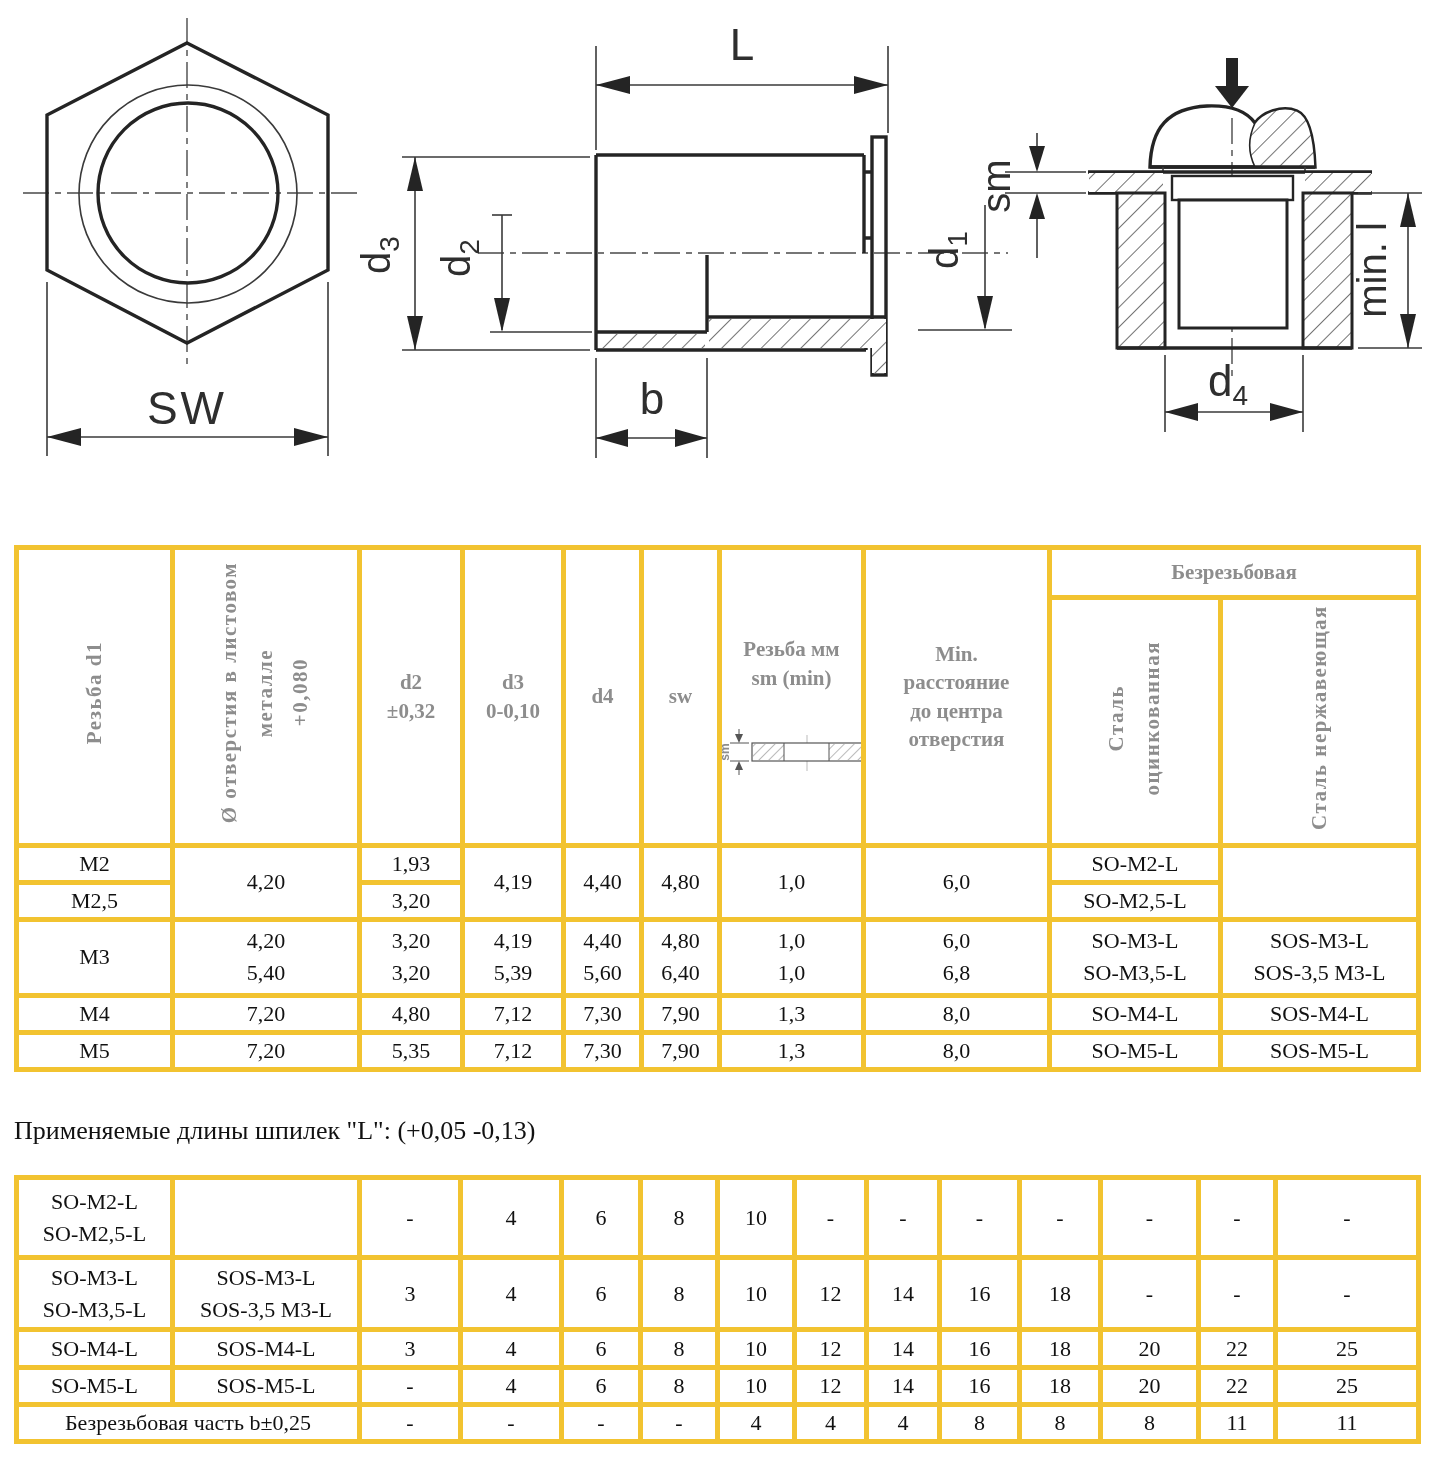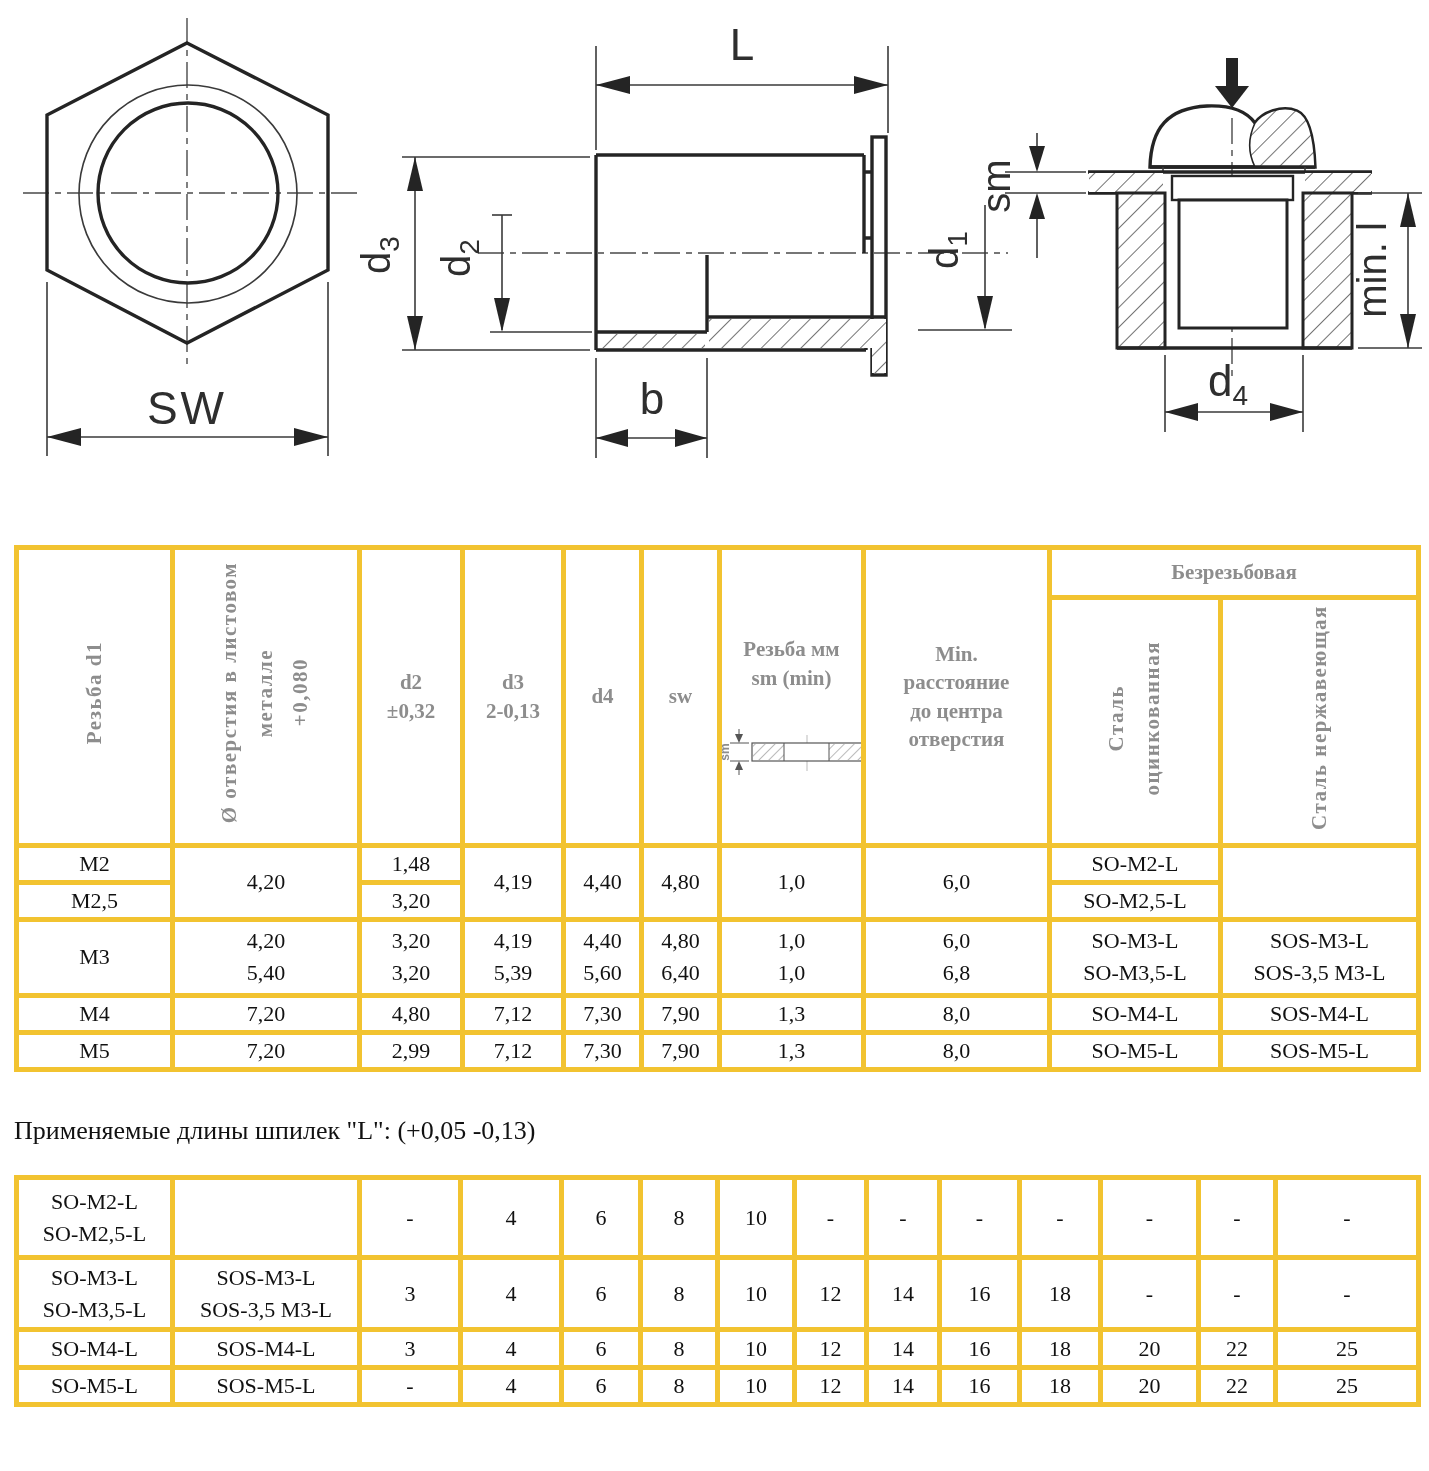--- a/index.html
+++ b/index.html
@@ -174,21 +174,21 @@
   </colgroup>
   <tbody>
       <tr style="height:50px">
     <th rowspan="2"><span class="vtext">Резьба d1</span></th>
     <th rowspan="2"><span class="vtext">Ø отверстия в листовом
 металле
 +0,080</span></th>
     <th rowspan="2">d2
 ±0,32</th>
     <th rowspan="2">d3
-2-0,13</th>
+0-0,10</th>
     <th rowspan="2">d4</th>
     <th rowspan="2">sw</th>
     <th rowspan="2">
       <div>Резьба мм
 sm (min)</div>
       <svg class="smdiag" width="150" height="52" viewBox="0 0 150 52">
         <line x1="85" y1="8" x2="85" y2="44" stroke="#aaa" stroke-width="0.8"></line>
         <rect x="30" y="16" width="112" height="18" fill="#fff" stroke="#555" stroke-width="1.2"></rect>
         <rect x="31" y="17" width="31" height="16" fill="url(#h2)"></rect>
         <rect x="107" y="17" width="34" height="16" fill="url(#h2)"></rect>
@@ -210,21 +210,21 @@
     <th colspan="2">Безрезьбовая</th>
   </tr>
   <tr style="height:248px">
     <th><span class="vtext">Сталь
 оцинкованная</span></th>
     <th><span class="vtext">Сталь нержавеющая</span></th>
   </tr>
   <tr style="height:32px">
     <td>M2</td>
     <td rowspan="2">4,20</td>
-    <td>1,48</td>
+    <td>1,93</td>
     <td rowspan="2">4,19</td>
     <td rowspan="2">4,40</td>
     <td rowspan="2">4,80</td>
     <td rowspan="2">1,0</td>
     <td rowspan="2">6,0</td>
     <td>SO-M2-L</td>
     <td rowspan="2"></td>
   </tr>
   <tr style="height:33px">
     <td>M2,5</td>
@@ -260,21 +260,21 @@
     <td>7,30</td>
     <td>7,90</td>
     <td>1,3</td>
     <td>8,0</td>
     <td>SO-M4-L</td>
     <td>SOS-M4-L</td>
   </tr>
   <tr style="height:36px">
     <td>M5</td>
     <td>7,20</td>
-    <td>2,99</td>
+    <td>5,35</td>
     <td>7,12</td>
     <td>7,30</td>
     <td>7,90</td>
     <td>1,3</td>
     <td>8,0</td>
     <td>SO-M5-L</td>
     <td>SOS-M5-L</td>
   </tr>
 </tbody>
   </table>
@@ -359,14 +359,29 @@
     <td>8</td>
     <td>10</td>
     <td>12</td>
     <td>14</td>
     <td>16</td>
     <td>18</td>
     <td>20</td>
     <td>22</td>
     <td>25</td>
   </tr>
+  <tr style="height:34px">
+    <td colspan="2">Безрезьбовая часть b±0,25</td>
+    <td>-</td>
+    <td>-</td>
+    <td>-</td>
+    <td>-</td>
+    <td>4</td>
+    <td>4</td>
+    <td>4</td>
+    <td>8</td>
+    <td>8</td>
+    <td>8</td>
+    <td>11</td>
+    <td>11</td>
+  </tr>
 </tbody>
   </table>
 
 </body></html>

